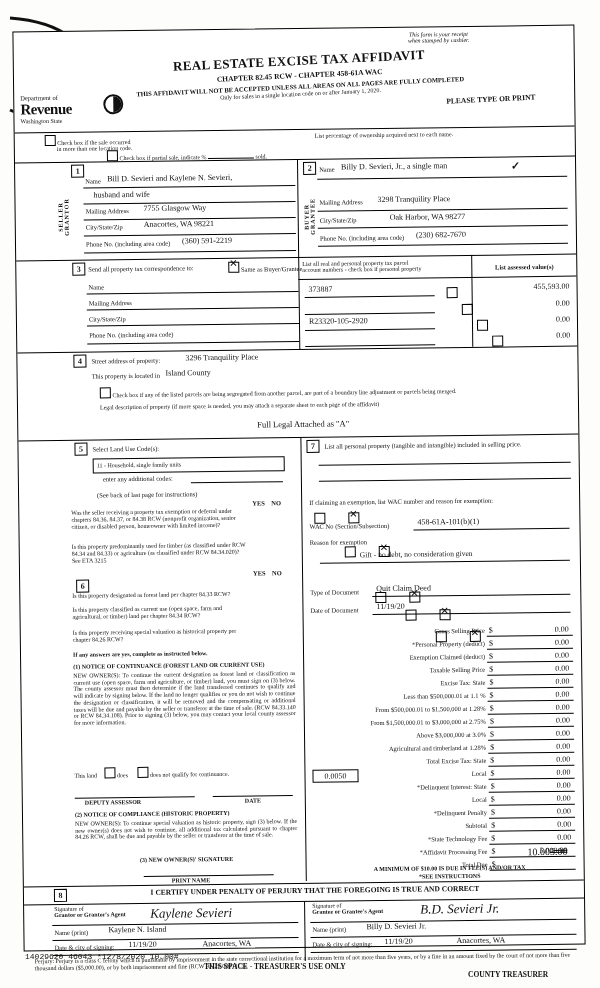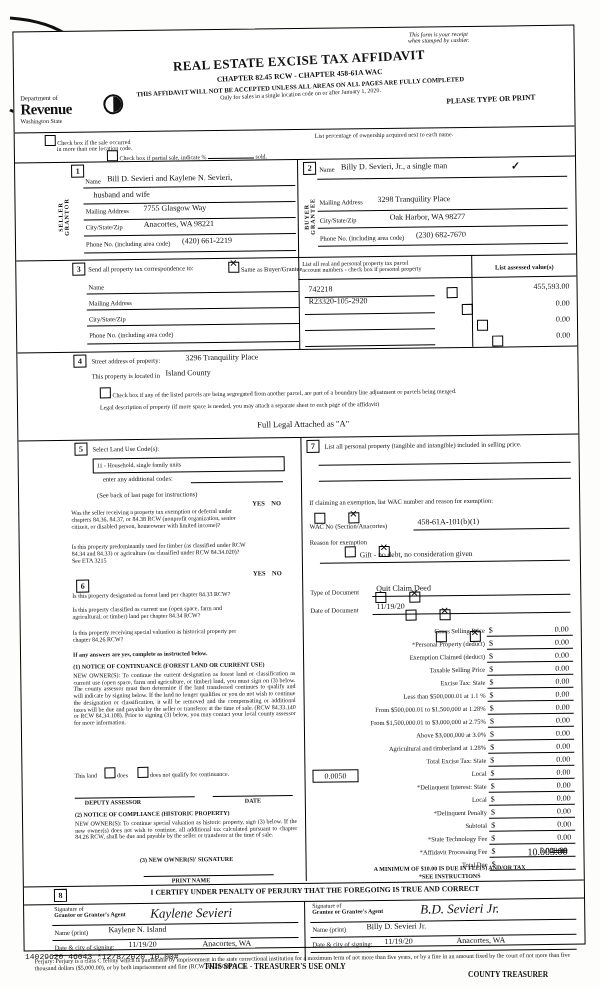--- a/index.html
+++ b/index.html
@@ -102,21 +102,21 @@
     <div class="line hline" style="left:68px;top:156px;width:212px;"></div>
     <div class="val" style="left:78px;top:159px;">husband and wife</div>
     <div class="line hline" style="left:68px;top:172px;width:212px;"></div>
     <div class="lbl" style="left:70px;top:176px;">Mailing Address</div>
     <div class="val" style="left:128px;top:173px;">7755 Glasgow Way</div>
     <div class="line hline" style="left:68px;top:188px;width:212px;"></div>
     <div class="lbl" style="left:70px;top:192px;">City/State/Zip</div>
     <div class="val" style="left:128px;top:189px;">Anacortes, WA 98221</div>
     <div class="line hline" style="left:68px;top:204px;width:212px;"></div>
     <div class="lbl" style="left:70px;top:209px;">Phone No. (including area code)</div>
-    <div class="val" style="left:166px;top:206px;">(420) 661-2219</div>
+    <div class="val" style="left:166px;top:206px;">(360) 591-2219</div>
     <div class="line hline" style="left:68px;top:221px;width:212px;"></div>
 
     
     <div class="lbl" style="left:304px;top:137px;">Name</div>
     <div class="val" style="left:326px;top:134px;">Billy D. Sevieri, Jr., a single man</div>
     <div class="val bold" style="left:496px;top:133px;font-size:11px;">✓</div>
     <div class="line hline" style="left:302px;top:150px;width:250px;"></div>
     <div class="lbl" style="left:304px;top:170px;">Mailing Address</div>
     <div class="val" style="left:362px;top:167px;">3298 Tranquility Place</div>
     <div class="line hline" style="left:302px;top:182px;width:250px;"></div>
@@ -149,26 +149,26 @@
     <div class="line vline" style="left:455px;top:228px;height:92px;"></div>
     <div class="line hline" style="left:282px;top:250px;width:278px;"></div>
     <div class="line hline" style="left:0;top:320px;width:560px;"></div>
 
     <div class="cell tiny" style="left:286px;top:232px;width:165px;">
       <div>List all real and personal property tax parcel</div>
       <div>account numbers - check box if personal property</div>
     </div>
     <div class="cell xs bold ctr" style="left:458px;top:237px;width:100px;">List assessed value(s)</div>
 
-    <div class="val" style="left:292px;top:256px;">742218</div>
+    <div class="val" style="left:292px;top:256px;">373887</div>
     <div class="chk cell" style="left:430px;top:256px;"></div>
     <div class="val right" style="left:455px;top:256px;width:98px;">455,593.00</div>
     <div class="line hline" style="left:288px;top:268px;width:130px;"></div>
 
-    <div class="val" style="left:292px;top:268px;">R23320-105-2920</div>
+    <div class="val" style="left:292px;top:288px;">R23320-105-2920</div>
     <div class="chk cell" style="left:430px;top:273px;"></div>
     <div class="val right" style="left:455px;top:273px;width:98px;">0.00</div>
     <div class="line hline" style="left:288px;top:285px;width:130px;"></div>
 
     <div class="val" style="left:292px;top:289px;"></div>
     <div class="chk cell" style="left:430px;top:289px;"></div>
     <div class="val right" style="left:455px;top:289px;width:98px;">0.00</div>
     <div class="line hline" style="left:288px;top:301px;width:130px;"></div>
 
     <div class="val" style="left:292px;top:305px;"></div>
@@ -254,21 +254,21 @@
     <div class="line hline" style="left:120px;top:845px;width:130px;"></div>
     <div class="cell tiny bold" style="left:148px;top:847px;">PRINT NAME</div>
 
     
     <div class="num" style="left:288px;top:411px;">7</div>
     <div class="cell xs" style="left:306px;top:414px;width:250px;">List all personal property (tangible and intangible) included in selling price.</div>
     <div class="line hline" style="left:300px;top:436px;width:252px;"></div>
     <div class="line hline" style="left:300px;top:452px;width:252px;"></div>
 
     <div class="cell xs" style="left:290px;top:470px;width:260px;">If claiming an exemption, list WAC number and reason for exemption:</div>
-    <div class="lbl" style="left:290px;top:494px;">WAC No (Section/Anacortes)</div>
+    <div class="lbl" style="left:290px;top:494px;">WAC No (Section/Subsection)</div>
     <div class="val" style="left:398px;top:490px;">458-61A-101(b)(1)</div>
     <div class="line hline" style="left:394px;top:502px;width:156px;"></div>
     <div class="lbl" style="left:290px;top:510px;">Reason for exemption</div>
     <div class="val" style="left:340px;top:522px;font-size:7.5px;">Gift - no debt, no consideration given</div>
     <div class="line hline" style="left:300px;top:534px;width:250px;"></div>
 
     <div class="lbl" style="left:290px;top:560px;">Type of Document</div>
     <div class="val" style="left:356px;top:556px;font-family:Liberation Serif, serif;">Quit Claim Deed</div>
     <div class="line hline" style="left:352px;top:568px;width:198px;"></div>
     <div class="lbl" style="left:290px;top:578px;">Date of Document</div>

